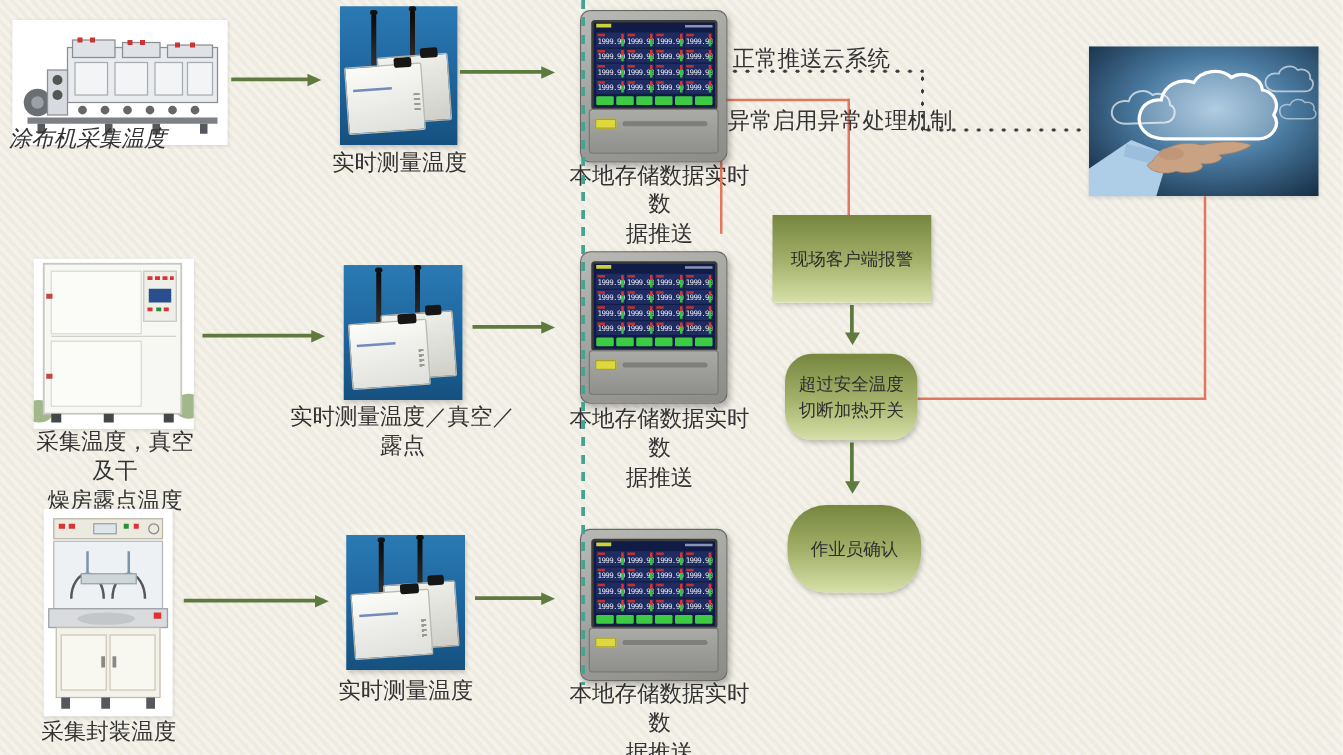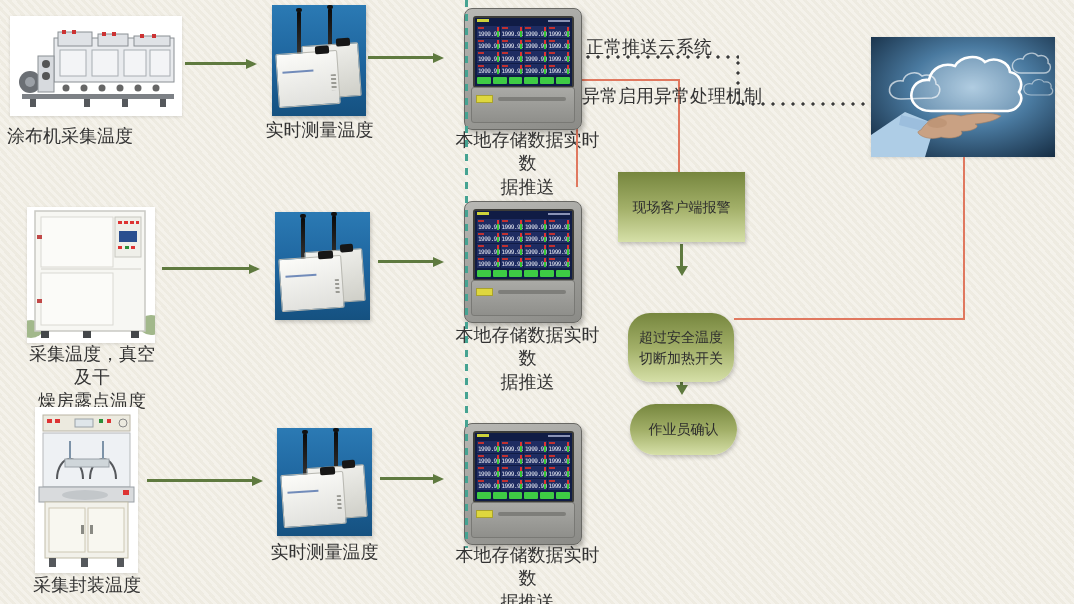--- a/index.html
+++ b/index.html
@@ -104,21 +104,21 @@
       <circle cx="92" cy="72" r="3.5" fill="#666"></circle>
         <circle cx="110" cy="72" r="3.5" fill="#666"></circle>
       <circle cx="128" cy="72" r="3.5" fill="#666"></circle>
         <circle cx="146" cy="72" r="3.5" fill="#666"></circle>
       <rect x="20" y="83" width="6" height="8" fill="#55585c"></rect>
         <rect x="150" y="83" width="6" height="8" fill="#55585c"></rect>
       <rect x="74" y="83" width="6" height="8" fill="#55585c"></rect>
         <rect x="112" y="83" width="6" height="8" fill="#55585c"></rect>
     </svg>
   </div>
-  <div class="lbl" style="left:5px;top:125px;width:130px;">涂布机采集温度</div>
+  <div class="lbl" style="left:5px;top:100px;width:130px;font-style:italic;">涂布机采集温度</div>
 
   <div class="ah" style="left:185px;top:62px;width:68px;"></div>
 
   <div class="sensor" style="left:272px;top:5px;width:94px;height:111px;">
     <i class="ant" style="left:27%;top:5%;height:40%;"></i>
     <i class="ant" style="left:60%;top:3%;height:42%;"></i>
     <div class="sbox sb-back"></div>
     <div class="sbox sb-front">
       <i class="stext"></i>
       <i class="svent"></i>
@@ -251,20 +251,21 @@
 
   <div class="sensor" style="left:275px;top:212px;width:95px;height:108px;">
     <i class="ant" style="left:27%;top:5%;height:40%;"></i>
     <i class="ant" style="left:60%;top:3%;height:42%;"></i>
     <div class="sbox sb-back"></div>
     <div class="sbox sb-front">
       <i class="stext"></i>
       <i class="svent"></i>
     </div>
   </div>
+  <div class="lbl" style="left:227px;top:322px;width:190px;">实时测量温度／真空／露点</div>
 
   <div class="ah" style="left:378px;top:260px;width:62px;"></div>
 
   <div class="rec" style="left:464px;top:201px;">
     <div class="rec-frame">
       <div class="scr">
         <div class="scr-head">
           <i class="logo"></i>
           <i class="hline"></i>
         </div>
@@ -500,26 +501,26 @@
   <div class="sal" style="left:576px;top:79px;width:2px;height:108px;"></div>
   <div class="sal" style="left:678px;top:79px;width:2px;height:94px;"></div>
   <div class="sal" style="left:734px;top:318px;width:231px;height:2px;"></div>
   <div class="sal" style="left:963px;top:157px;width:2px;height:163px;"></div>
   <div class="lbl left" style="left:582px;top:85px;z-index:3;">异常启用异常处理机制</div>
 
   <div class="gbox" style="left:618px;top:172px;width:127px;height:70px;">
     <span>现场客户端报警</span>
   </div>
   <div class="av" style="left:680px;top:244px;height:29px;"></div>
-  <div class="gbox round" style="left:628px;top:283px;width:106px;height:69px;margin-top:30px;">
+  <div class="gbox round" style="left:628px;top:283px;width:106px;height:69px;">
     <span>超过安全温度
 切断加热开关</span>
   </div>
   <div class="av" style="left:680px;top:354px;height:38px;"></div>
-  <div class="gbox round" style="left:630px;top:404px;width:107px;height:51px;border-radius:31px;">
+  <div class="gbox round" style="left:630px;top:404px;width:107px;height:70px;border-radius:31px;">
     <span>作业员确认</span>
   </div>
 
   <div class="photo" style="left:871px;top:37px;width:184px;height:120px;">
     <svg viewBox="0 0 184 120" width="184" height="120">
       <defs>
         <radialGradient id="cbg" cx="55%" cy="42%" r="75%">
           <stop offset="0%" stop-color="#9dc0da"></stop>
           <stop offset="45%" stop-color="#4a7aa0"></stop>
           <stop offset="100%" stop-color="#13293f"></stop>

